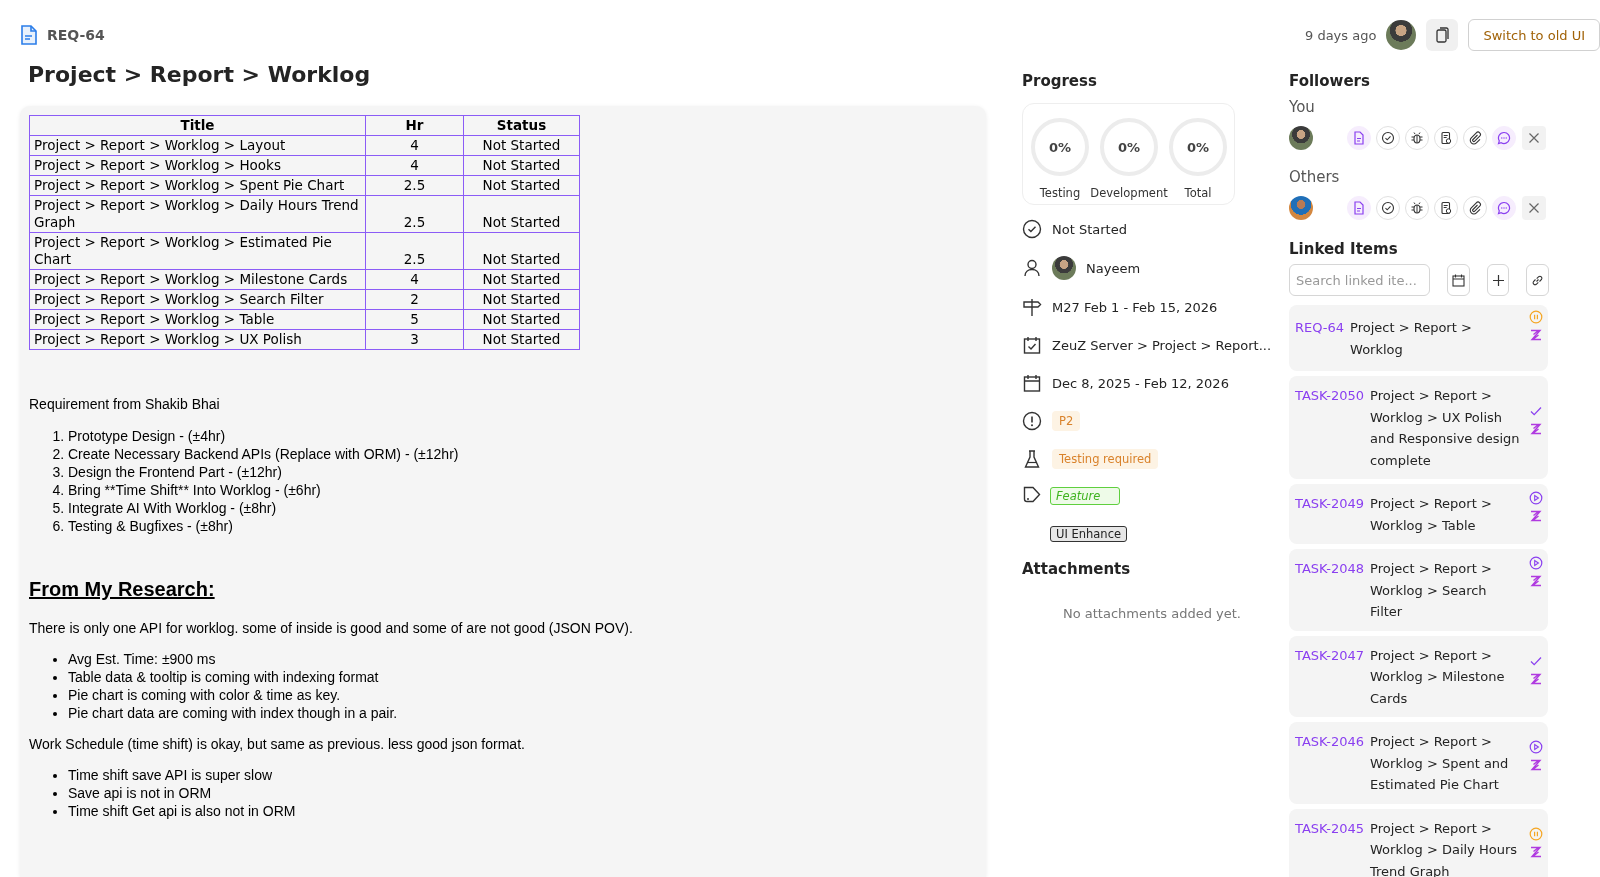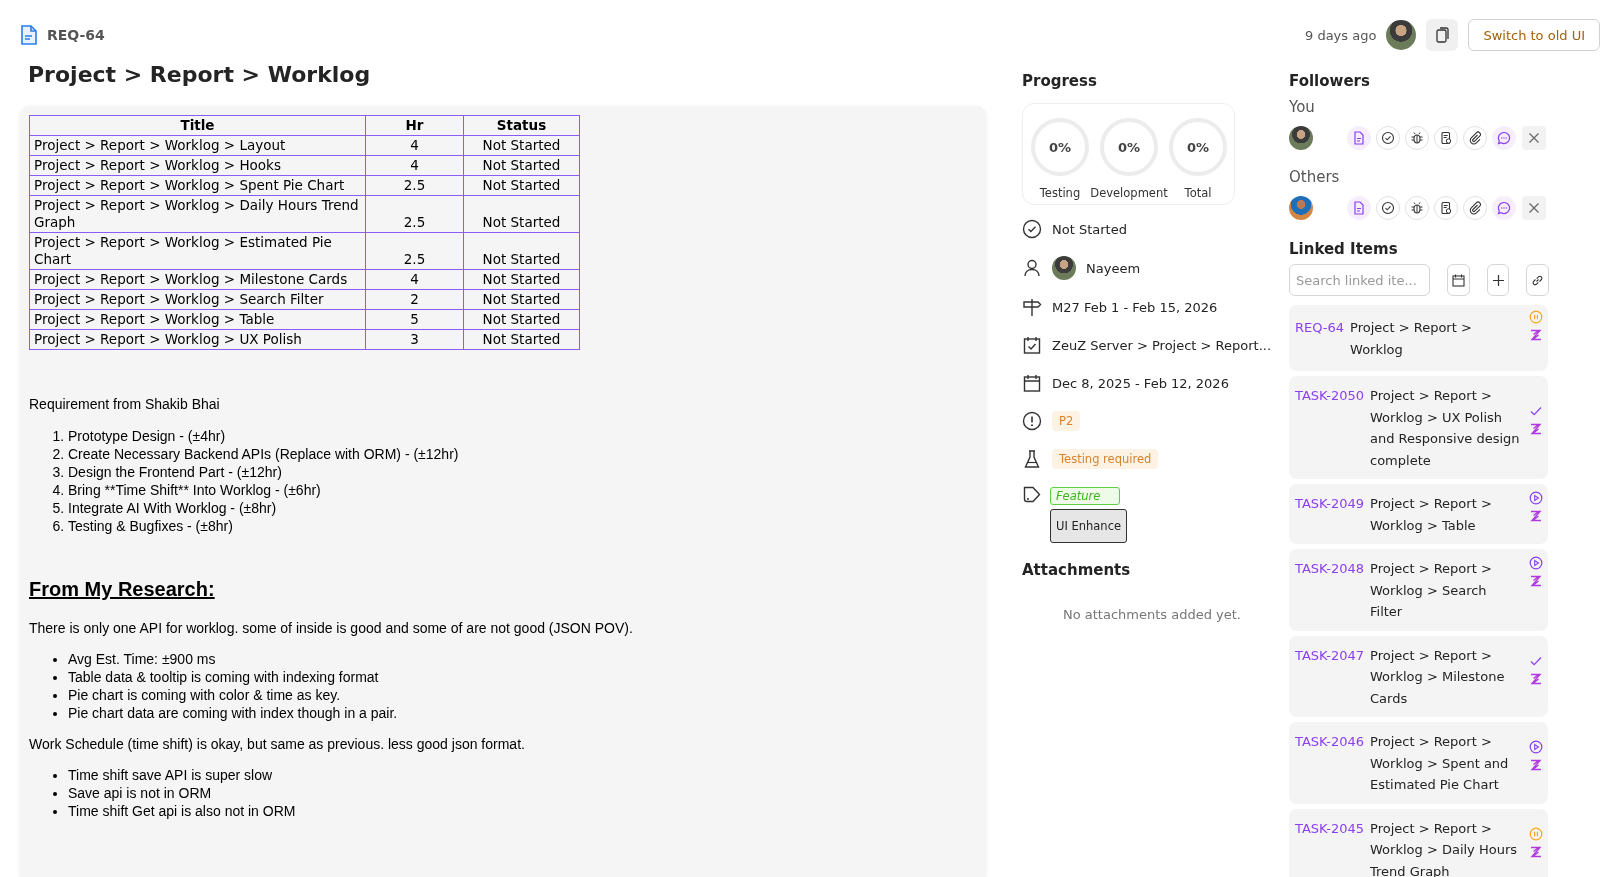--- a/index.html
+++ b/index.html
@@ -37,21 +37,21 @@
   .mid { position: absolute; left: 1022px; top: 72px; width: 250px; }
   .section-title { font-size: 15px; font-weight: 600; color: #242424; }
   .progress-card { margin-top: 13px; width: 213px; height: 102px; border: 1px solid #eee; border-radius: 12px; display: flex; padding: 14px 8px 0 8px; gap: 10px; }
   .prog-item { display: flex; flex-direction: column; align-items: center; width: 60px; }
   .ring { width: 58px; height: 58px; border-radius: 50%; border: 4px solid #ececec; display: flex; align-items: center; justify-content: center; font-size: 13px; font-weight: 700; color: #444; }
   .prog-label { font-size: 11.5px; color: #333; margin-top: 10px; white-space: nowrap; }
   .meta-row { display: flex; align-items: center; gap: 10px; font-size: 13px; color: #242424; height: 24px; }
   .meta-row svg { width: 20px; height: 20px; flex-shrink: 0; }
   .badge-orange { background: #fdf3e4; color: #d9822b; font-size: 11.5px; padding: 3px 7px; border-radius: 4px; }
   .tag-feature { border: 1px solid #5fcf3e; background: #eefbe8; color: #3fb31f; font-size: 11.5px; padding: 1px 5px; border-radius: 3px; width: 70px; display: inline-block; font-style: italic; }
-  .tag-ui { border: 1px solid #333; background: #e6e6e6; color: #222; font-size: 11.5px; padding: 9px 5px; border-radius: 3px; display: inline-block; margin-top: 4px; }
+  .tag-ui { border: 1px solid #333; background: #e6e6e6; color: #222; font-size: 11.5px; padding: 0 5px; border-radius: 3px; display: inline-block; margin-top: 21px; }
   .no-attach { font-size: 13px; color: #777; text-align: center; margin-top: 28px; width: 260px; }
 
   
   .right { position: absolute; left: 1289px; top: 72px; width: 260px; }
   .sub-title { font-size: 15px; color: #555; font-weight: 500; margin-top: 8px; }
   .follow-row { display: flex; align-items: center; margin-top: 8px; height: 28px; }
   .follow-icons { display: flex; gap: 5px; margin-left: 34px; }
   .fi { width: 24px; height: 24px; border-radius: 50%; border: 1px solid #e1e1e1; background: #fff; display: flex; align-items: center; justify-content: center; }
   .fi.purple { background: #f6edfd; border-color: #f6edfd; }
   .fi svg { width: 14px; height: 14px; }

